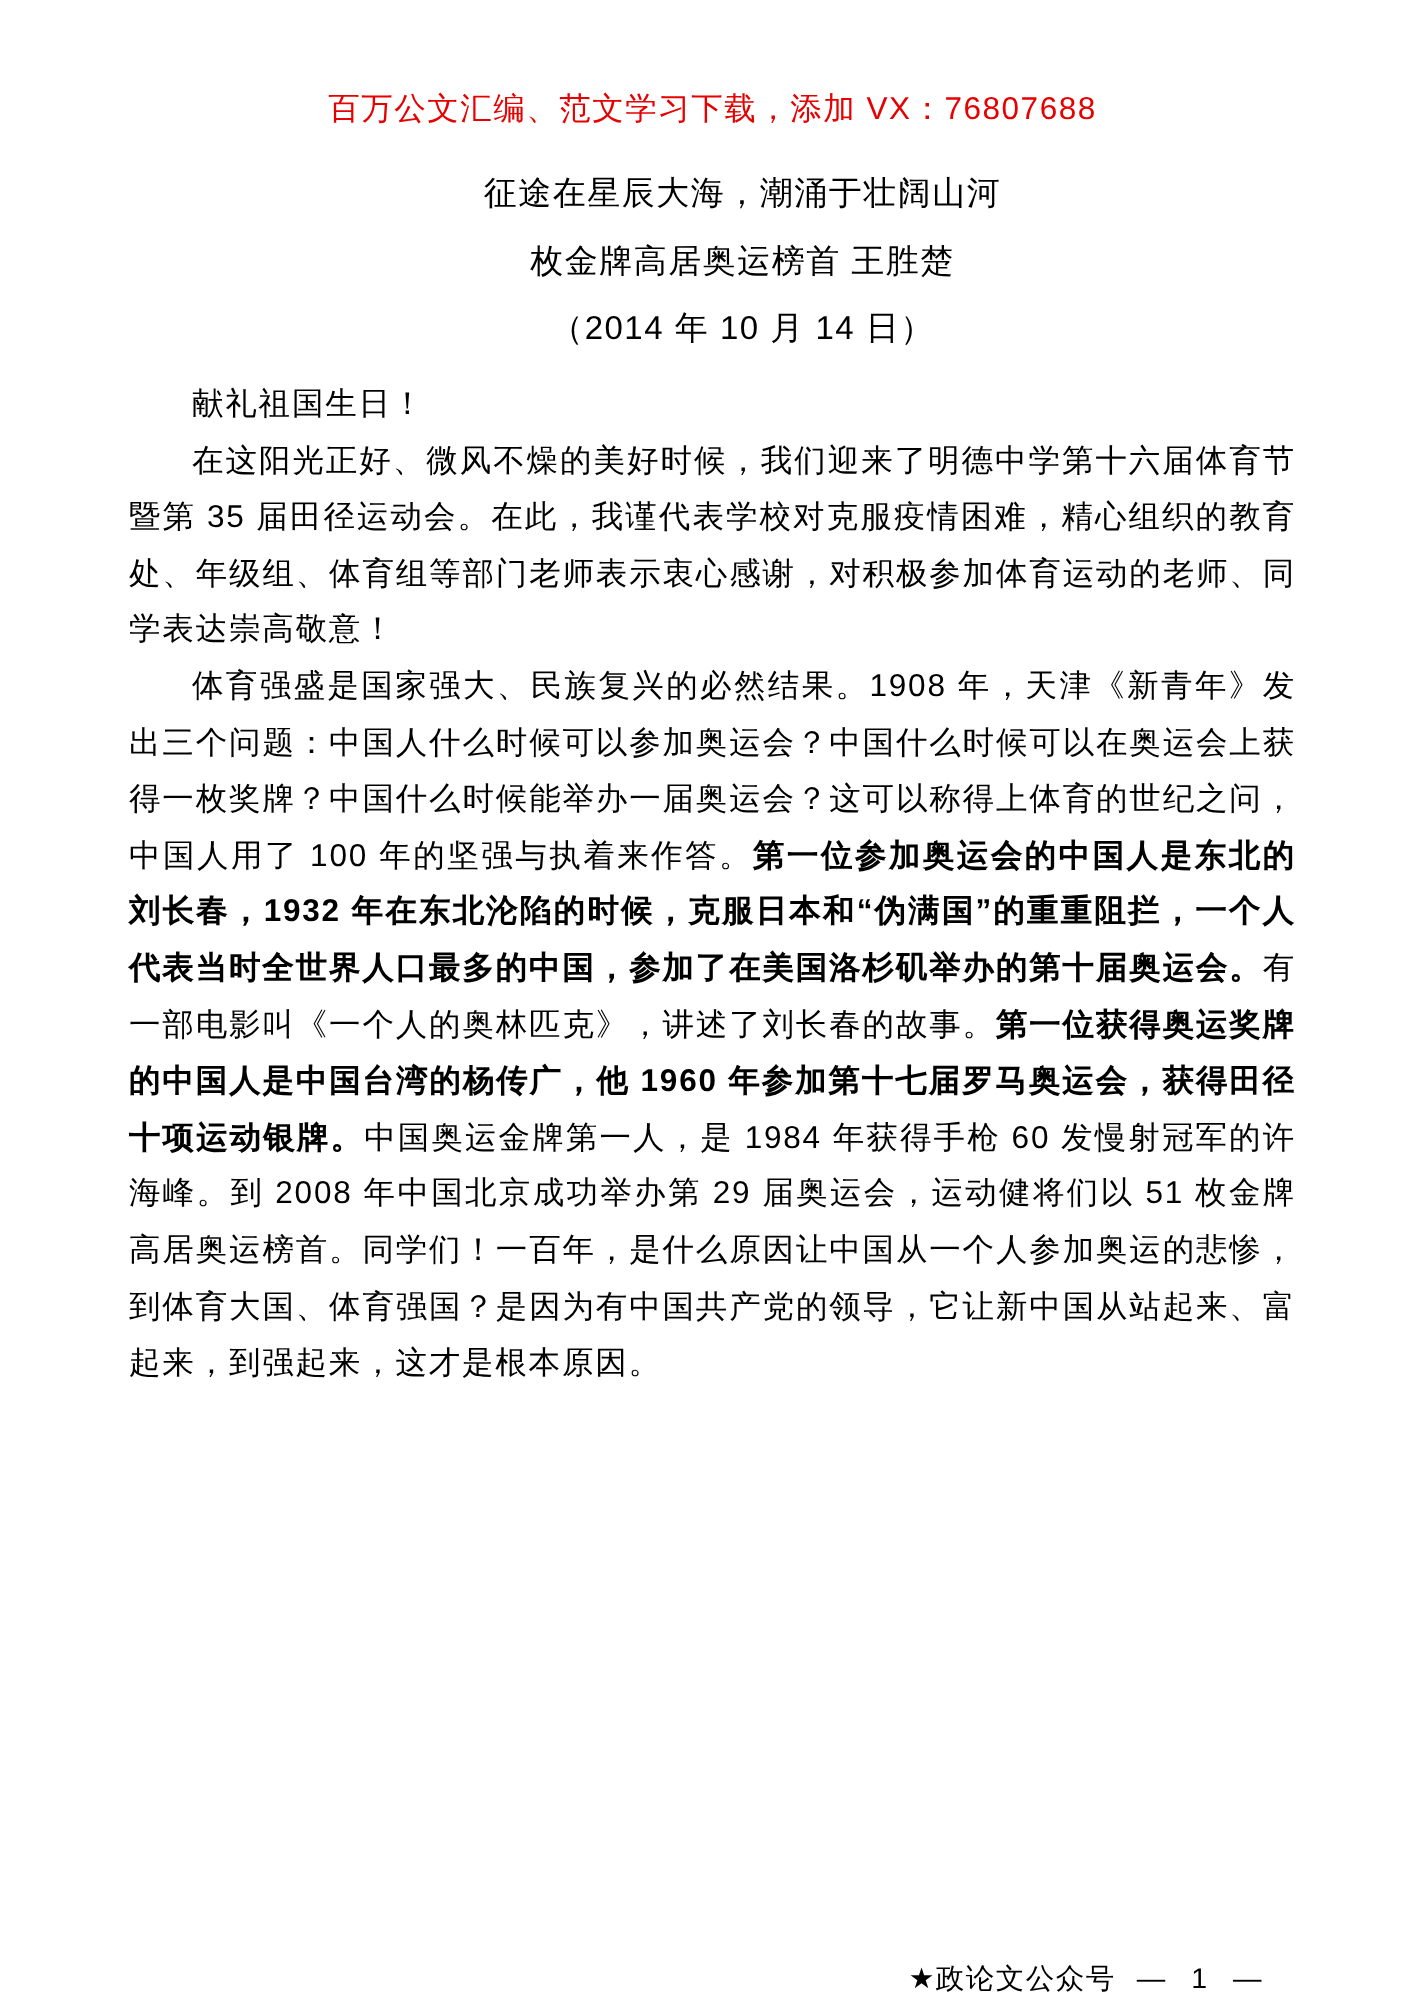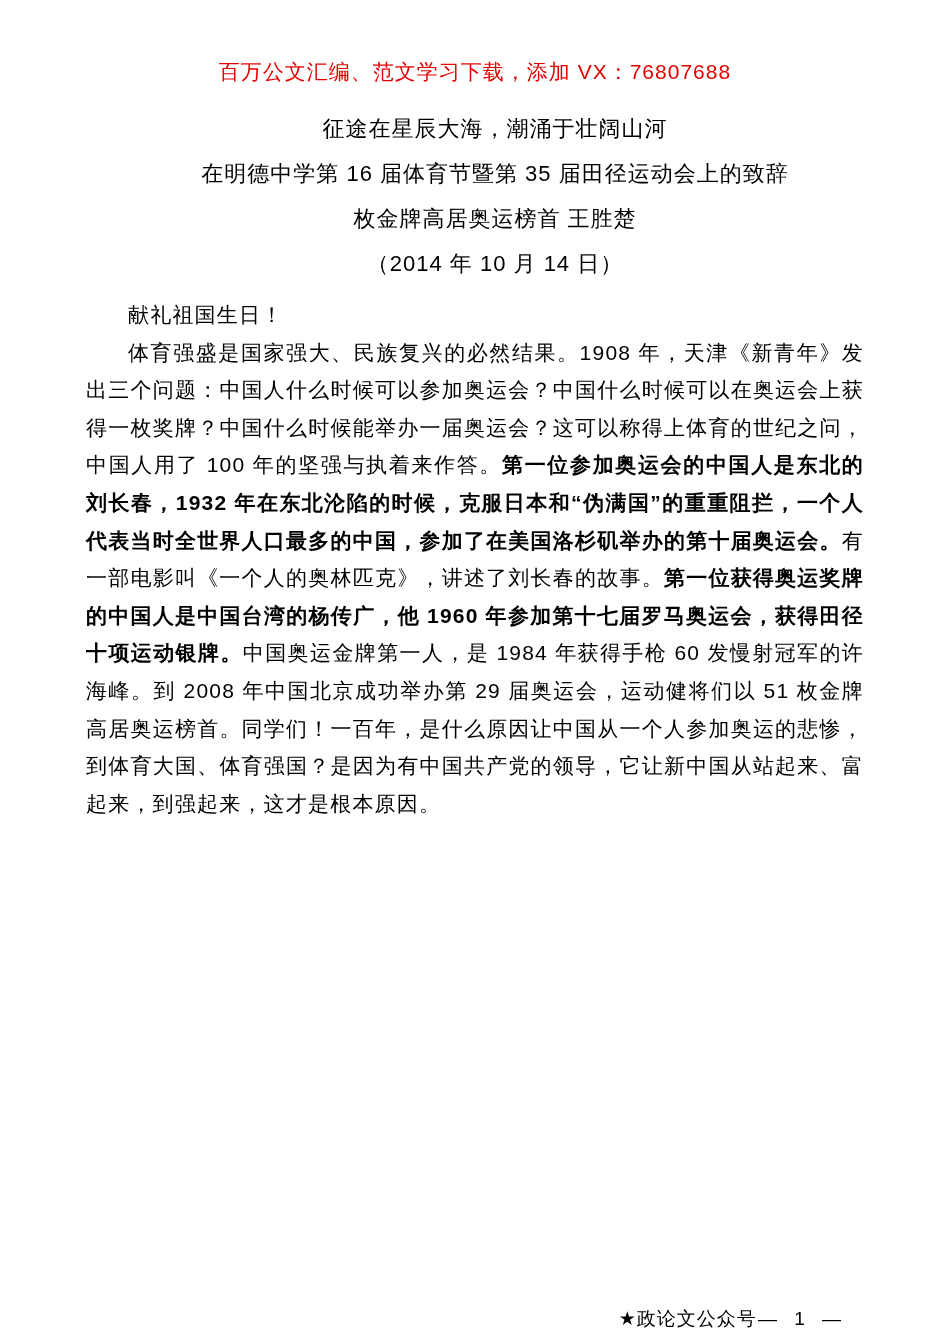--- a/index.html
+++ b/index.html
@@ -43,41 +43,41 @@
   .doc-body p { text-align: justify; }
   .seg.bold { font-weight: bold; }
   .footer {
     position: absolute;
     bottom: 28px;
     right: 108px;
     font-size: 19px;
     letter-spacing: 1px;
     display: flex;
     align-items: baseline;
-    gap: 1px;
+    gap: 14px;
   }
   .footer .page-num { word-spacing: 10px; }
 </style>
 </head>
 <body>
 
 <div class="page" style="background: rgb(255, 255, 255); color: rgb(0, 0, 0);">
 
   <div class="promo" style="color: rgb(230, 0, 0);">百万公文汇编、范文学习下载，添加 VX：76807688</div>
 
   <div class="title-block">
     <div class="title-line">征途在星辰大海，潮涌于壮阔山河</div>
-    <div class="title-line">在明德中学第 16 届体育节暨第 35 届田径运动会上的致辞</div>
     <div class="title-line">枚金牌高居奥运榜首  王胜楚</div>
     <div class="title-line">（2014 年 10 月 14 日）</div>
   </div>
 
   <div class="doc-body">
 
       <p class="para indent"><span class="seg">献礼祖国生日！</span></p>
+      <p class="para indent"><span class="seg">在这阳光正好、微风不燥的美好时候，我们迎来了明德中学第十六届体育节暨第 35 届田径运动会。在此，我谨代表学校对克服疫情困难，精心组织的教育处、年级组、体育组等部门老师表示衷心感谢，对积极参加体育运动的老师、同学表达崇高敬意！</span></p>
       <p class="para indent"><span class="seg">体育强盛是国家强大、民族复兴的必然结果。1908 年，天津《新青年》发出三个问题：中国人什么时候可以参加奥运会？中国什么时候可以在奥运会上获得一枚奖牌？中国什么时候能举办一届奥运会？这可以称得上体育的世纪之问，中国人用了 100 年的坚强与执着来作答。</span><span class="seg bold">第一位参加奥运会的中国人是东北的刘长春，1932 年在东北沦陷的时候，克服日本和“伪满国”的重重阻拦，一个人代表当时全世界人口最多的中国，参加了在美国洛杉矶举办的第十届奥运会。</span><span class="seg">有一部电影叫《一个人的奥林匹克》，讲述了刘长春的故事。</span><span class="seg bold">第一位获得奥运奖牌的中国人是中国台湾的杨传广，他 1960 年参加第十七届罗马奥运会，获得田径十项运动银牌。</span><span class="seg">中国奥运金牌第一人，是 1984 年获得手枪 60 发慢射冠军的许海峰。到 2008 年中国北京成功举办第 29 届奥运会，运动健将们以 51 枚金牌高居奥运榜首。同学们！一百年，是什么原因让中国从一个人参加奥运的悲惨，到体育大国、体育强国？是因为有中国共产党的领导，它让新中国从站起来、富起来，到强起来，这才是根本原因。</span></p>
     </div>
 
   <div class="footer">
     <span>★政论文公众号</span>
     <span class="page-num">— 1 —</span>
   </div>
 
 </div>
 

